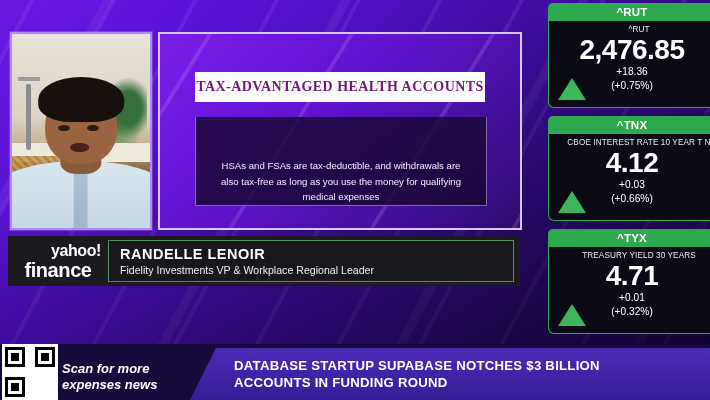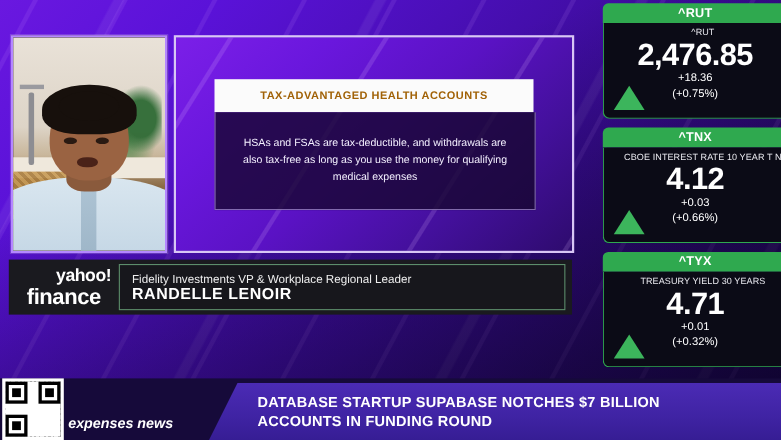--- a/index.html
+++ b/index.html
@@ -52,24 +52,24 @@
 
   
   #slide{position:absolute;left:158px;top:32px;width:360px;height:194px;
     border:2px solid #d8c6f5;overflow:hidden;
     background:linear-gradient(138deg,#7b1fe8 0%,#6a17dd 25%,#5a12c4 50%,#43109b 75%,#2e0b6e 100%);}
   #slide .sl-streaks{position:absolute;inset:0;
     background:repeating-linear-gradient(122deg, rgba(255,255,255,0) 0 40px, rgba(214,185,255,.16) 41px 44px, rgba(255,255,255,0) 45px 120px);
     mix-blend-mode:screen;}
   #slide-title{position:absolute;left:35px;top:38px;width:290px;height:30px;background:#fbfbfb;
     display:flex;align-items:center;justify-content:center;}
-  #slide-title span{color:#a16207;font-size:10px;font-weight:700;letter-spacing:.45px;white-space:nowrap;}
-  #slide-body{position:absolute;left:35px;top:68px;width:290px;height:88px;
+  #slide-title span{color:#701a75;font-size:14px;font-weight:700;letter-spacing:.45px;white-space:nowrap;font-family:Liberation Serif, serif;}
+  #slide-body{position:absolute;left:35px;top:83px;width:290px;height:88px;
     background:rgba(22,6,48,.80);border:1px solid rgba(208,185,255,.55);border-top:none;
-    display:flex;align-items:center;justify-content:center;}
+    display:flex;align-items:flex-end;justify-content:center;}
   #slide-body p{margin:0;color:#f4f0ff;font-size:9.6px;line-height:1.62;text-align:center;
     width:252px;font-weight:400;}
 
   
   #lower-third{position:absolute;left:8px;top:236px;width:512px;height:50px;background:#1a1a1f;
     display:flex;align-items:center;}
   #yf-logo{width:100px;flex:0 0 100px;display:flex;flex-direction:column;align-items:center;
     justify-content:center;color:#fff;line-height:1.0;}
   #yf-logo .l1{font-size:16px;font-weight:800;letter-spacing:-.4px;margin-left:36px;}
   #yf-logo .l2{font-size:20px;font-weight:800;letter-spacing:-.4px;margin-top:1px;}
@@ -150,22 +150,22 @@
       <p>HSAs and FSAs are tax-deductible, and withdrawals are also tax-free as long as you use the money for qualifying medical expenses</p>
     </div>
   </div>
 
   <div id="lower-third">
     <div id="yf-logo">
       <div class="l1">yahoo!</div>
       <div class="l2">finance</div>
     </div>
     <div id="lt-box">
+      <div id="lt-name">RANDELLE  LENOIR</div>
       <div id="lt-title">Fidelity Investments VP &amp; Workplace Regional Leader</div>
-      <div id="lt-name">RANDELLE  LENOIR</div>
     </div>
   </div>
 
   <div id="tickers">
 
     <div class="tk">
       <div class="tk-head">^RUT</div>
       <div class="tk-body">
         <div class="tk-desc">^RUT</div>
         <div class="tk-price">2,476.85</div>
@@ -200,23 +200,24 @@
   </div>
 
   <div id="bottom">
     <div id="qr">
       <div class="qr-inner"></div>
       <div class="qr-eye tl"></div>
       <div class="qr-eye tr"></div>
       <div class="qr-eye bl"></div>
     </div>
     <div id="scan-text">
+      <div>Scan for more</div>
       <div>expenses news</div>
     </div>
     <div id="news">
       <div id="news-text">
-        <span>DATABASE STARTUP SUPABASE NOTCHES $7 BILLION</span>
+        <span>DATABASE STARTUP SUPABASE NOTCHES $3 BILLION</span>
         <span class="l2">ACCOUNTS IN FUNDING ROUND</span>
       </div>
     </div>
   </div>
 
 </div>
 
 </body></html>

